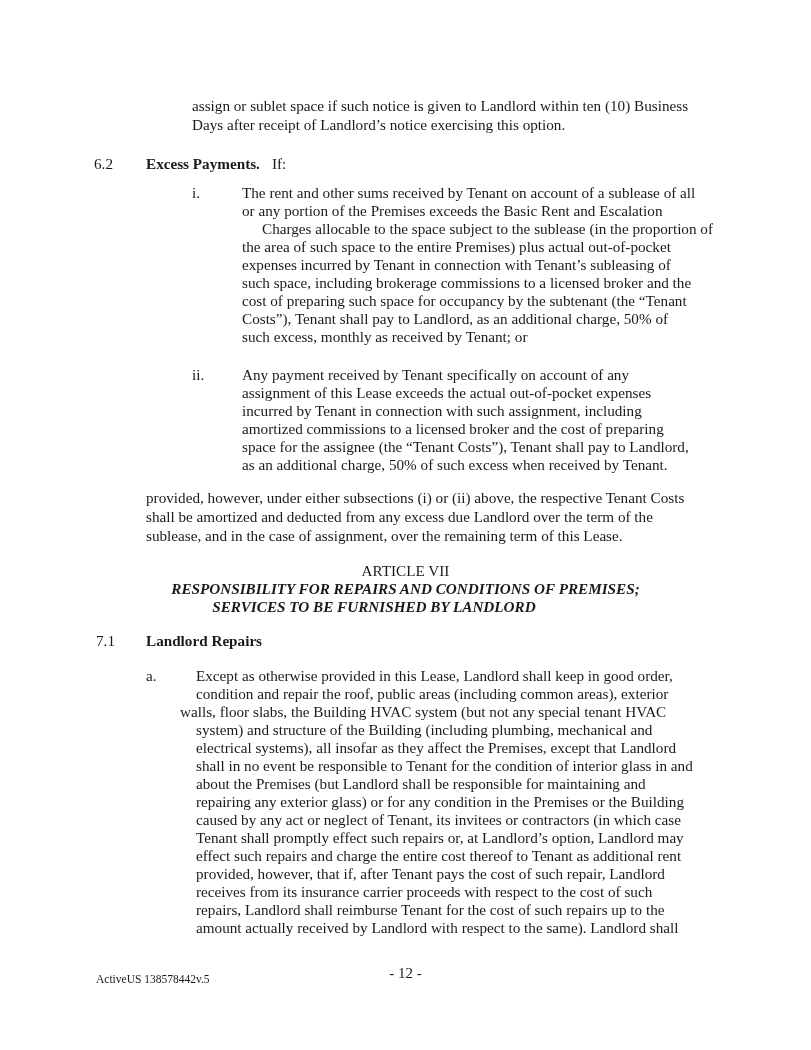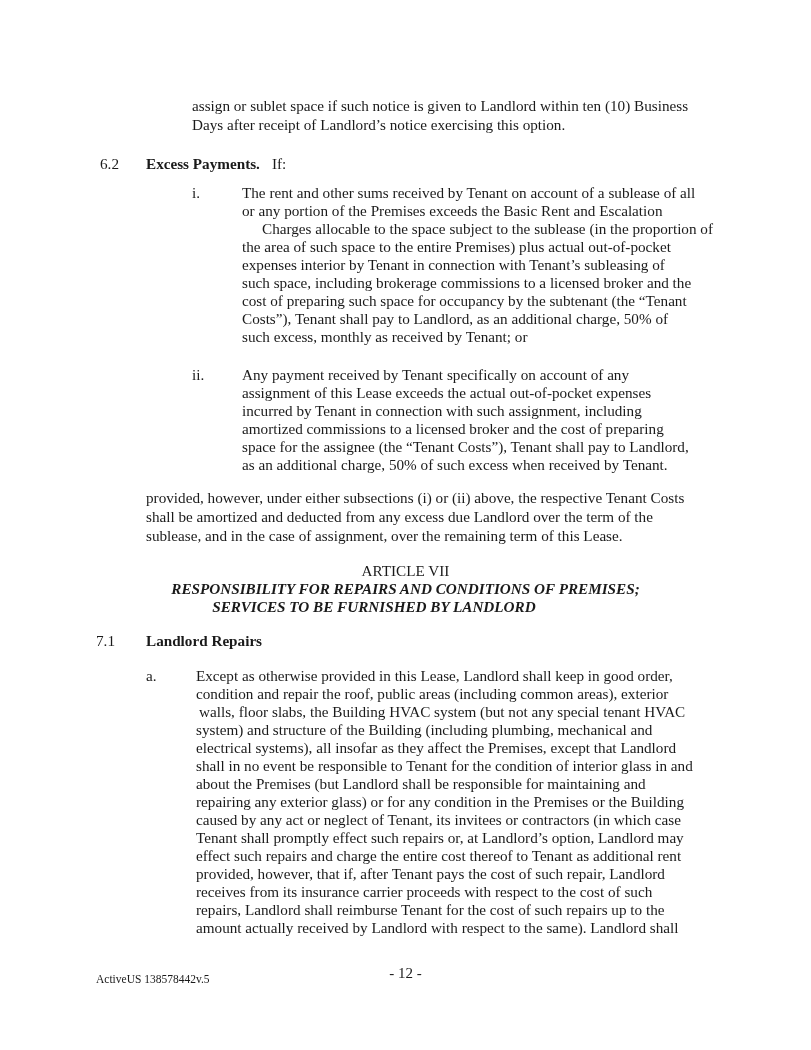--- a/index.html
+++ b/index.html
@@ -14,30 +14,30 @@
   .center { text-align: center; }
   .footer { font-size: 11.5px; }
   .pageno { font-size: 15px; }
 </style>
 </head>
 <body>
 
 <div class="line" style="left:192px; top:97px;">assign or sublet space if such notice is given to Landlord within ten (10) Business</div>
 <div class="line" style="left:192px; top:116px;">Days after receipt of Landlord’s notice exercising this option.</div>
 
-<div class="line" style="left:100px; top:155px;">6.2</div>
+<div class="line" style="left:94px; top:155px;">6.2</div>
 <div class="line bold" style="left:146px; top:155px;">Excess Payments.</div>
 <div class="line" style="left:272px; top:155px;">If:</div>
 
 <div class="line" style="left:192px; top:184px;">i.</div>
 <div class="line" style="left:242px; top:184px;">The rent and other sums received by Tenant on account of a sublease of all</div>
 <div class="line" style="left:242px; top:202px;">or any portion of the Premises exceeds the Basic Rent and Escalation</div>
 <div class="line" style="left:242px; top:220px;margin-left:20px;">Charges allocable to the space subject to the sublease (in the proportion of</div>
 <div class="line" style="left:242px; top:238px;">the area of such space to the entire Premises) plus actual out-of-pocket</div>
-<div class="line" style="left:242px; top:256px;">expenses interior by Tenant in connection with Tenant’s subleasing of</div>
+<div class="line" style="left:242px; top:256px;">expenses incurred by Tenant in connection with Tenant’s subleasing of</div>
 <div class="line" style="left:242px; top:274px;">such space, including brokerage commissions to a licensed broker and the</div>
 <div class="line" style="left:242px; top:292px;">cost of preparing such space for occupancy by the subtenant (the “Tenant</div>
 <div class="line" style="left:242px; top:310px;">Costs”), Tenant shall pay to Landlord, as an additional charge, 50% of</div>
 <div class="line" style="left:242px; top:328px;">such excess, monthly as received by Tenant; or</div>
 
 <div class="line" style="left:192px; top:366px;">ii.</div>
 <div class="line" style="left:242px; top:366px;">Any payment received by Tenant specifically on account of any</div>
 <div class="line" style="left:242px; top:384px;">assignment of this Lease exceeds the actual out-of-pocket expenses</div>
 <div class="line" style="left:242px; top:402px;">incurred by Tenant in connection with such assignment, including</div>
 <div class="line" style="left:242px; top:420px;">amortized commissions to a licensed broker and the cost of preparing</div>
@@ -51,21 +51,21 @@
 <div class="line center" style="left:0; width:811px; top:562px;">ARTICLE VII</div>
 <div class="line center bi" style="left:0; width:811px; top:580px;">RESPONSIBILITY FOR REPAIRS AND CONDITIONS OF PREMISES;</div>
 <div class="line center bi" style="left:0; width:748px; top:598px;">SERVICES TO BE FURNISHED BY LANDLORD</div>
 
 <div class="line" style="left:96px; top:632px;">7.1</div>
 <div class="line bold" style="left:146px; top:632px;">Landlord Repairs</div>
 
 <div class="line" style="left:146px; top:667px;">a.</div>
 <div class="line" style="left:196px; top:667px;">Except as otherwise provided in this Lease, Landlord shall keep in good order,</div>
 <div class="line" style="left:196px; top:685px;">condition and repair the roof, public areas (including common areas), exterior</div>
-<div class="line" style="left:199px; top:703px;">walls, floor slabs, the Building HVAC system (but not any special tenant HVAC</div>
+<div class="line" style="left:180px; top:703px;">walls, floor slabs, the Building HVAC system (but not any special tenant HVAC</div>
 <div class="line" style="left:196px; top:721px;">system) and structure of the Building (including plumbing, mechanical and</div>
 <div class="line" style="left:196px; top:739px;">electrical systems), all insofar as they affect the Premises, except that Landlord</div>
 <div class="line" style="left:196px; top:757px;">shall in no event be responsible to Tenant for the condition of interior glass in and</div>
 <div class="line" style="left:196px; top:775px;">about the Premises (but Landlord shall be responsible for maintaining and</div>
 <div class="line" style="left:196px; top:793px;font-family:Liberation Serif, serif;">repairing any exterior glass) or for any condition in the Premises or the Building</div>
 <div class="line" style="left:196px; top:811px;">caused by any act or neglect of Tenant, its invitees or contractors (in which case</div>
 <div class="line" style="left:196px; top:829px;">Tenant shall promptly effect such repairs or, at Landlord’s option, Landlord may</div>
 <div class="line" style="left:196px; top:847px;">effect such repairs and charge the entire cost thereof to Tenant as additional rent</div>
 <div class="line" style="left:196px; top:865px;">provided, however, that if, after Tenant pays the cost of such repair, Landlord</div>
 <div class="line" style="left:196px; top:883px;">receives from its insurance carrier proceeds with respect to the cost of such</div>

